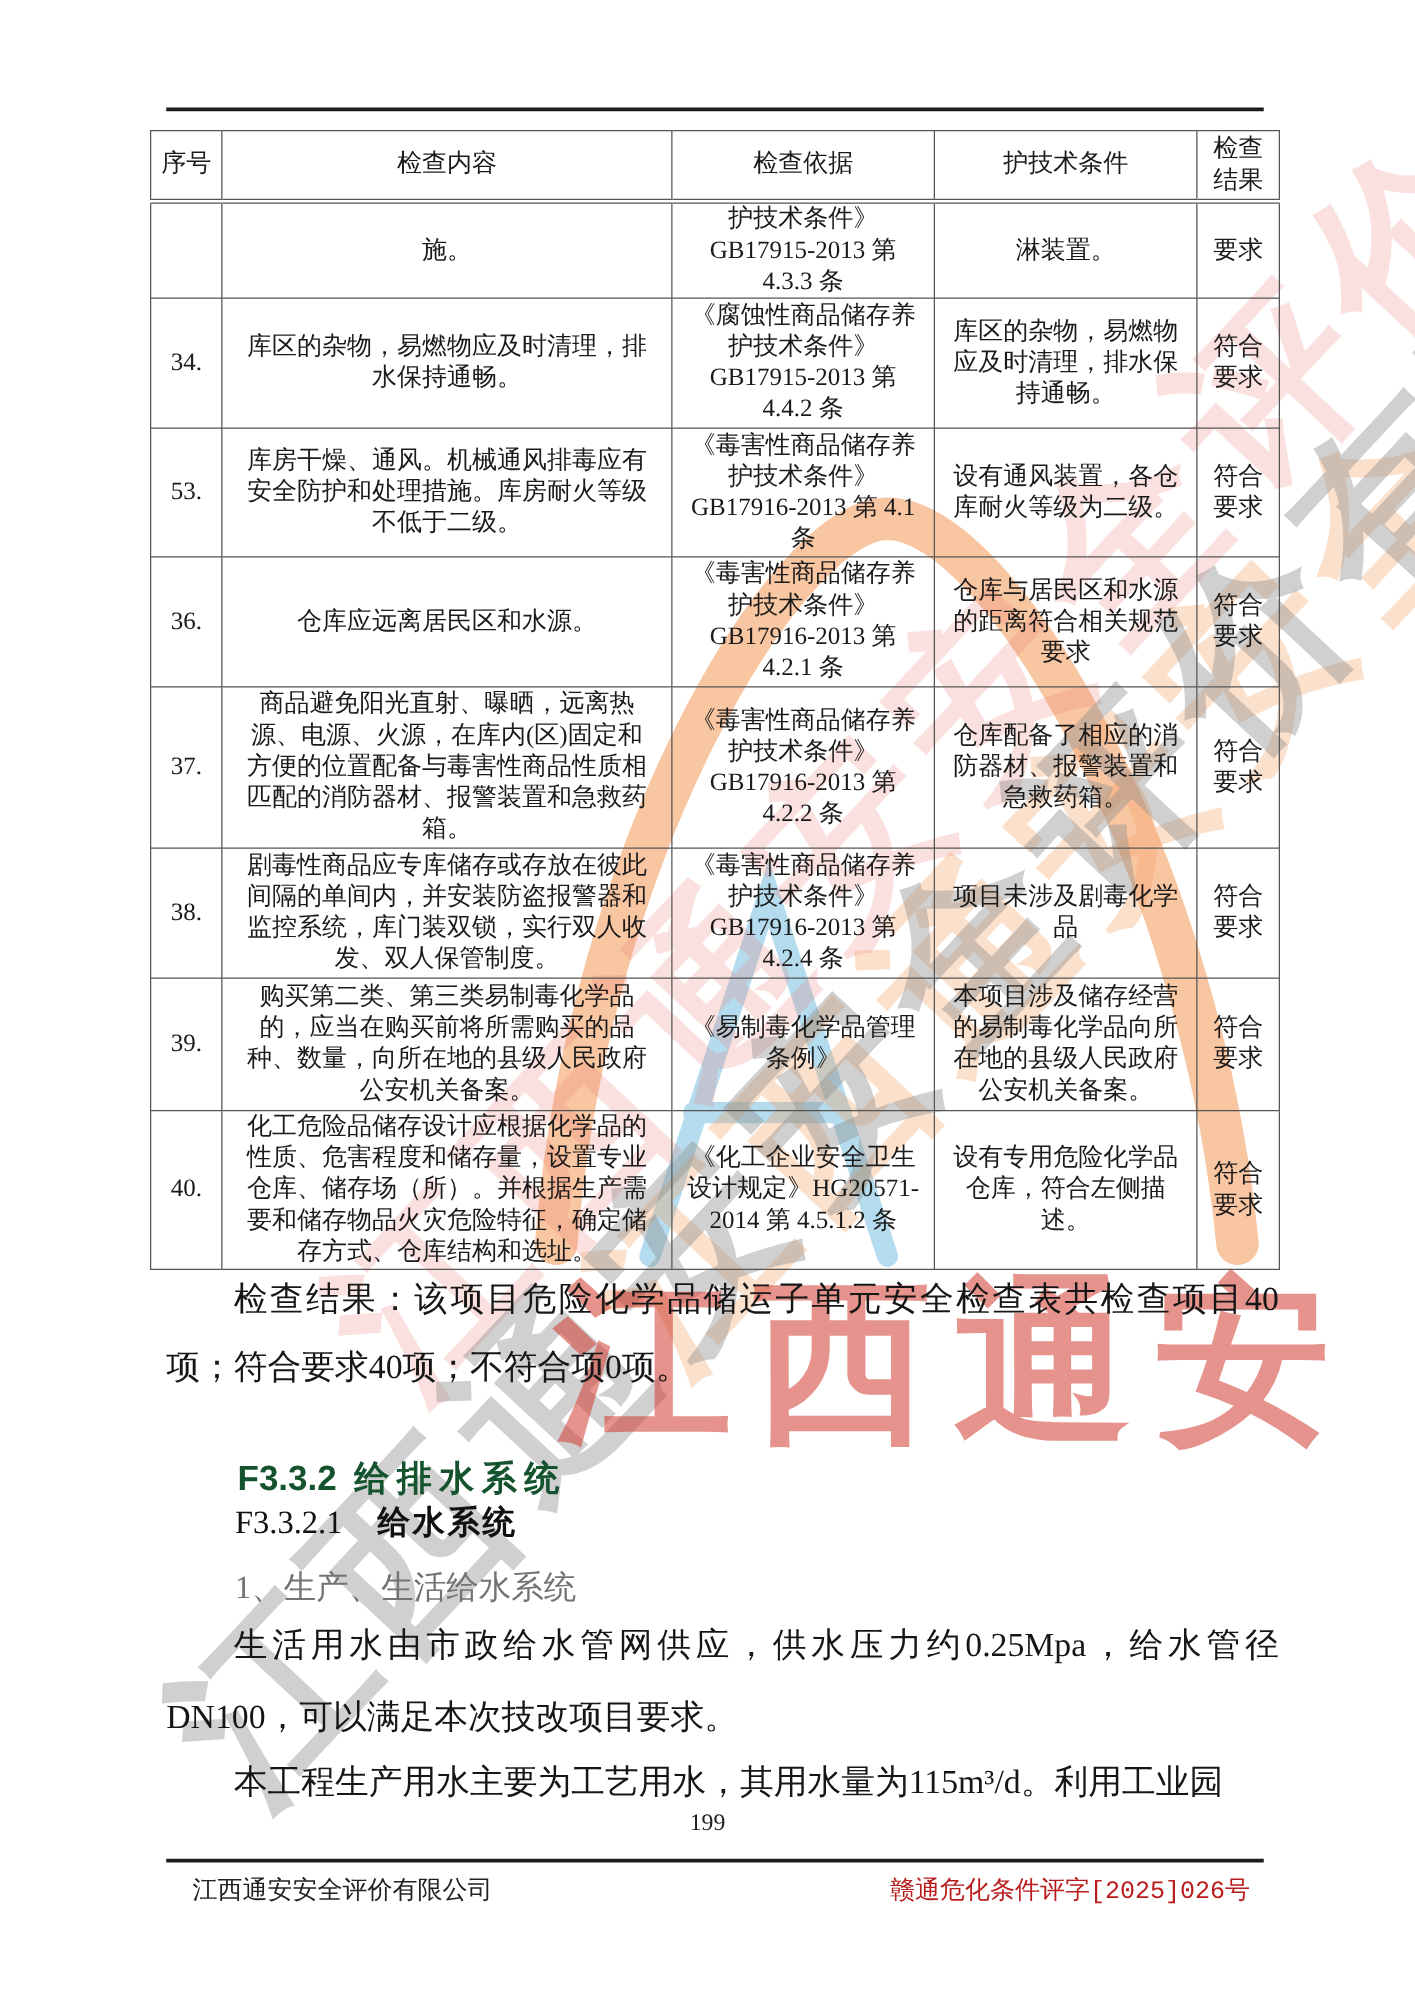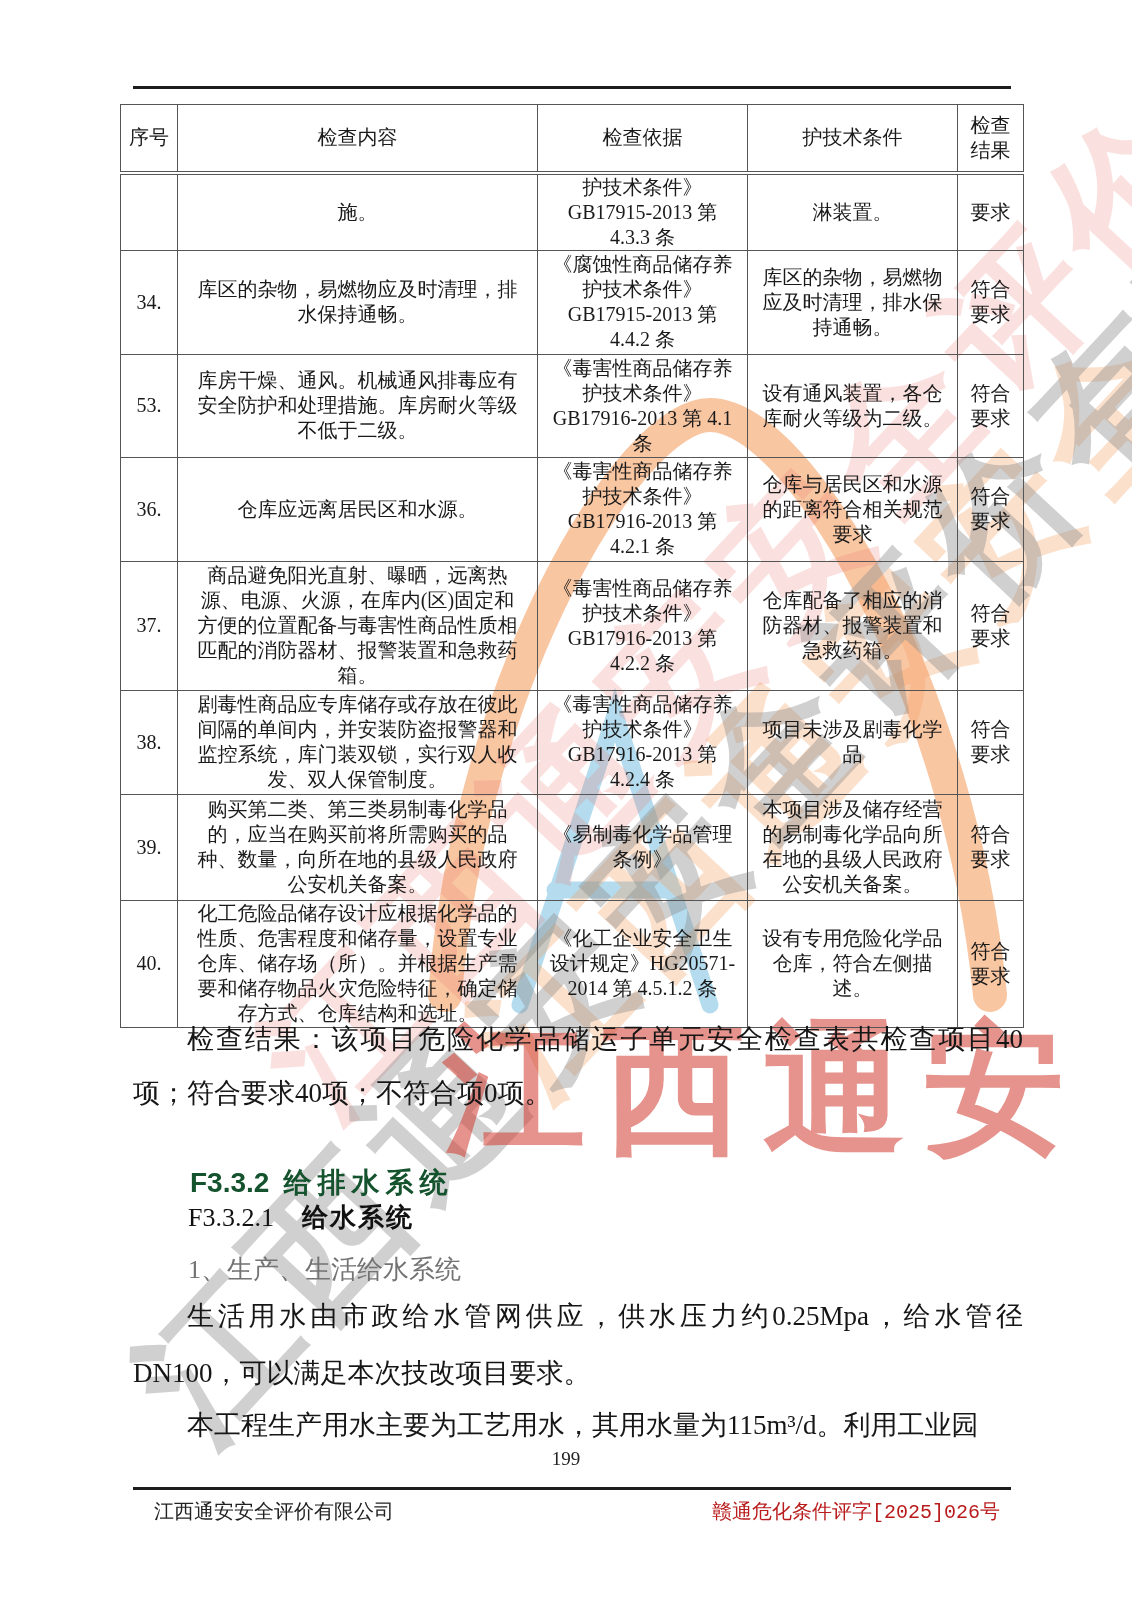--- a/index.html
+++ b/index.html
@@ -41,21 +41,21 @@
   }
   table.check col.c-no{width:57px;}
   table.check col.c-content{width:360px;}
   table.check col.c-basis{width:210px;}
   table.check col.c-situation{width:210px;}
   table.check col.c-result{width:66px;}
   table.check th,table.check td{
     border:1.6px solid #555;vertical-align:middle;text-align:center;
     font-weight:normal;overflow:hidden;padding:0 5px;
   }
-  table.check thead tr{height:68px;}
+  table.check thead tr{height:56px;}
   table.check thead th{border-bottom:4px double #555;}
   table.check td.cell-content{padding:0 13px;}
   table.check td.cell-basis{white-space:pre-line;}
   table.check td.cell-result{padding:0 4px;}
   tbody tr:nth-child(1){height:76px;}
   tbody tr:nth-child(2){height:104px;}
   tbody tr:nth-child(3){height:103px;}
   tbody tr:nth-child(4){height:104px;}
   tbody tr:nth-child(5){height:129px;}
   tbody tr:nth-child(6){height:104px;}

